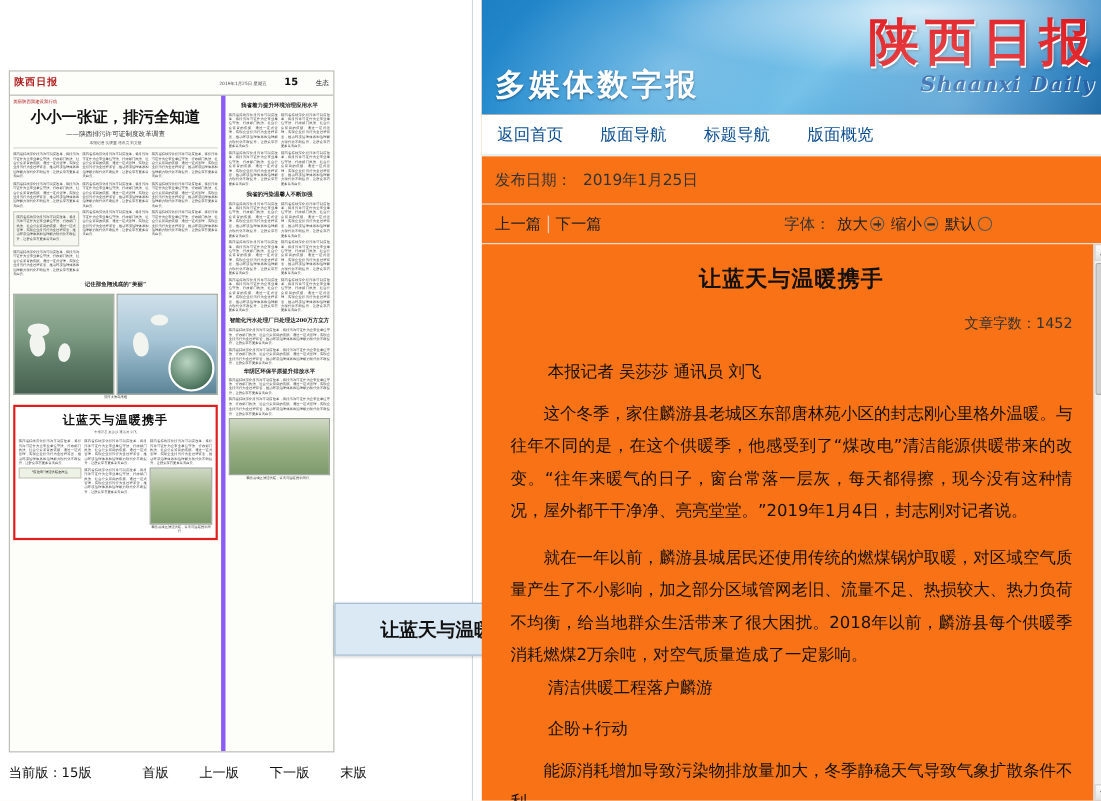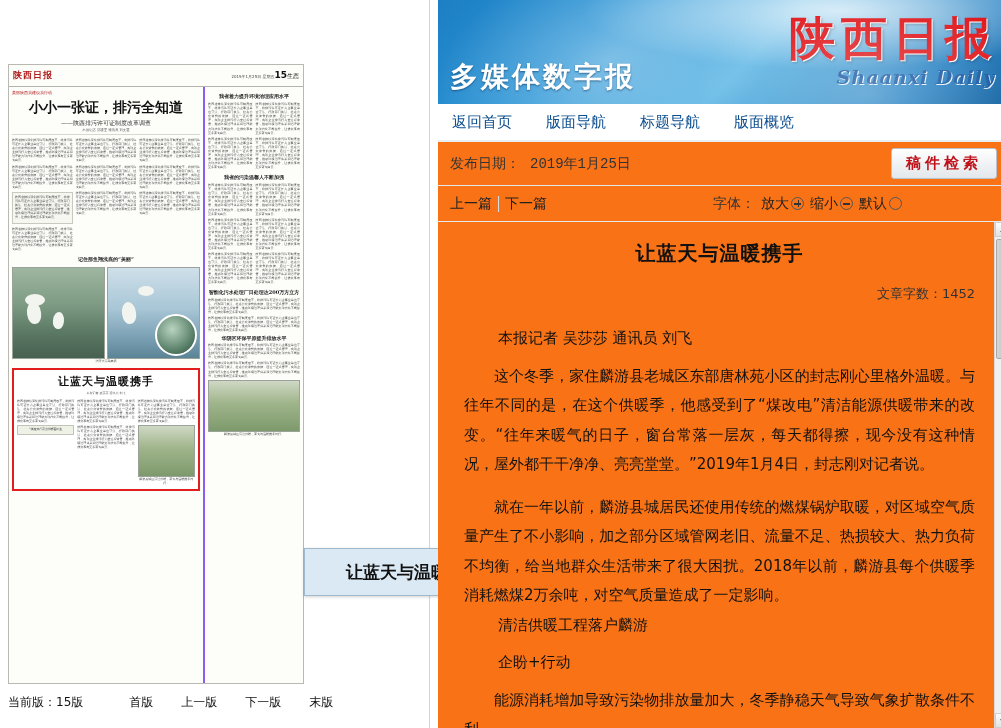--- a/index.html
+++ b/index.html
@@ -31,26 +31,26 @@
   .np-masthead {
     height: 22px; border-bottom: 1px solid #b4b4ad;
     display: flex; align-items: center; justify-content: space-between;
     padding: 0 4px;
   }
   .np-logo {
     font-family: "DejaVu Serif", "Liberation Serif", serif;
     font-size: 9px; color: #b01e1e; letter-spacing: 1px;
     font-weight: bold;
   }
-  .np-masthead-right { font-size: 4px; color: #444; display: flex; gap: 0; align-items: baseline; text-align: right; }
+  .np-masthead-right { font-size: 4px; color: #444; display: flex; gap: 16px; align-items: baseline; text-align: right; }
   .np-pagenum { font-size: 9px; font-weight: bold; color: #111; }
   .np-sect { font-size: 6px; color: #111; }
 
   .np-body { display: flex; height: 596px; }
-  .np-col-main { width: 196px; border-right: 2px solid #8b5cf6; padding: 3px; }
+  .np-col-main { width: 196px; border-right: 4px solid #8b5cf6; padding: 3px; }
   .np-col-side { width: 98px; padding: 3px; }
 
   .np-kicker { font-size: 4px; color: #b01e1e; margin-bottom: 2px; }
   .np-headline {
     font-family: "DejaVu Serif", "Liberation Serif", serif;
     font-size: 14px; font-weight: bold; text-align: center;
     color: #111; margin: 4px 0 2px;
   }
   .np-subhead {
     font-size: 6px; text-align: center; color: #333; margin-bottom: 2px;
@@ -194,21 +194,21 @@
     border-bottom: 2px solid #e6edf3;
   }
   .navbar span { cursor: pointer; }
 
   .daterow {
     height: 44px; display: flex; align-items: center;
     padding: 0 12px; gap: 10px;
     border-bottom: 1px solid #dfe6ec;
   }
   .daterow .lbl { font-size: 14px; color: #333; }
-  .daterow .val { font-size: 14px; color: #333; font-family: Liberation Mono, monospace; }
+  .daterow .val { font-size: 14px; color: #333; }
   .search-btn {
     margin-left: auto;
     background: linear-gradient(#fefefe,#e3e8ec);
     border: 1px solid #b9c2ca;
     border-radius: 3px;
     padding: 5px 14px;
     font-size: 15px; font-weight: bold; color: #c0121a;
     letter-spacing: 4px;
     cursor: pointer;
   }
@@ -434,21 +434,20 @@
     <div class="navbar">
       <span>返回首页</span>
       <span>版面导航</span>
       <span>标题导航</span>
       <span>版面概览</span>
     </div>
 
     <div class="daterow">
       <span class="lbl">发布日期：</span>
       <span class="val">2019年1月25日</span>
-      <span class="search-btn">稿件检索</span>
     </div>
 
     <div class="toolrow">
       <span class="pillitem">上一篇</span>
       <span class="sep"></span>
       <span class="pillitem">下一篇</span>
       <span class="fontlbl">字体：</span>
       <span class="pillitem"><span>放大</span><i class="circ plus"></i></span>
       <span class="pillitem"><span>缩小</span><i class="circ minus"></i></span>
       <span class="pillitem"><span>默认</span><i class="circ"></i></span>

